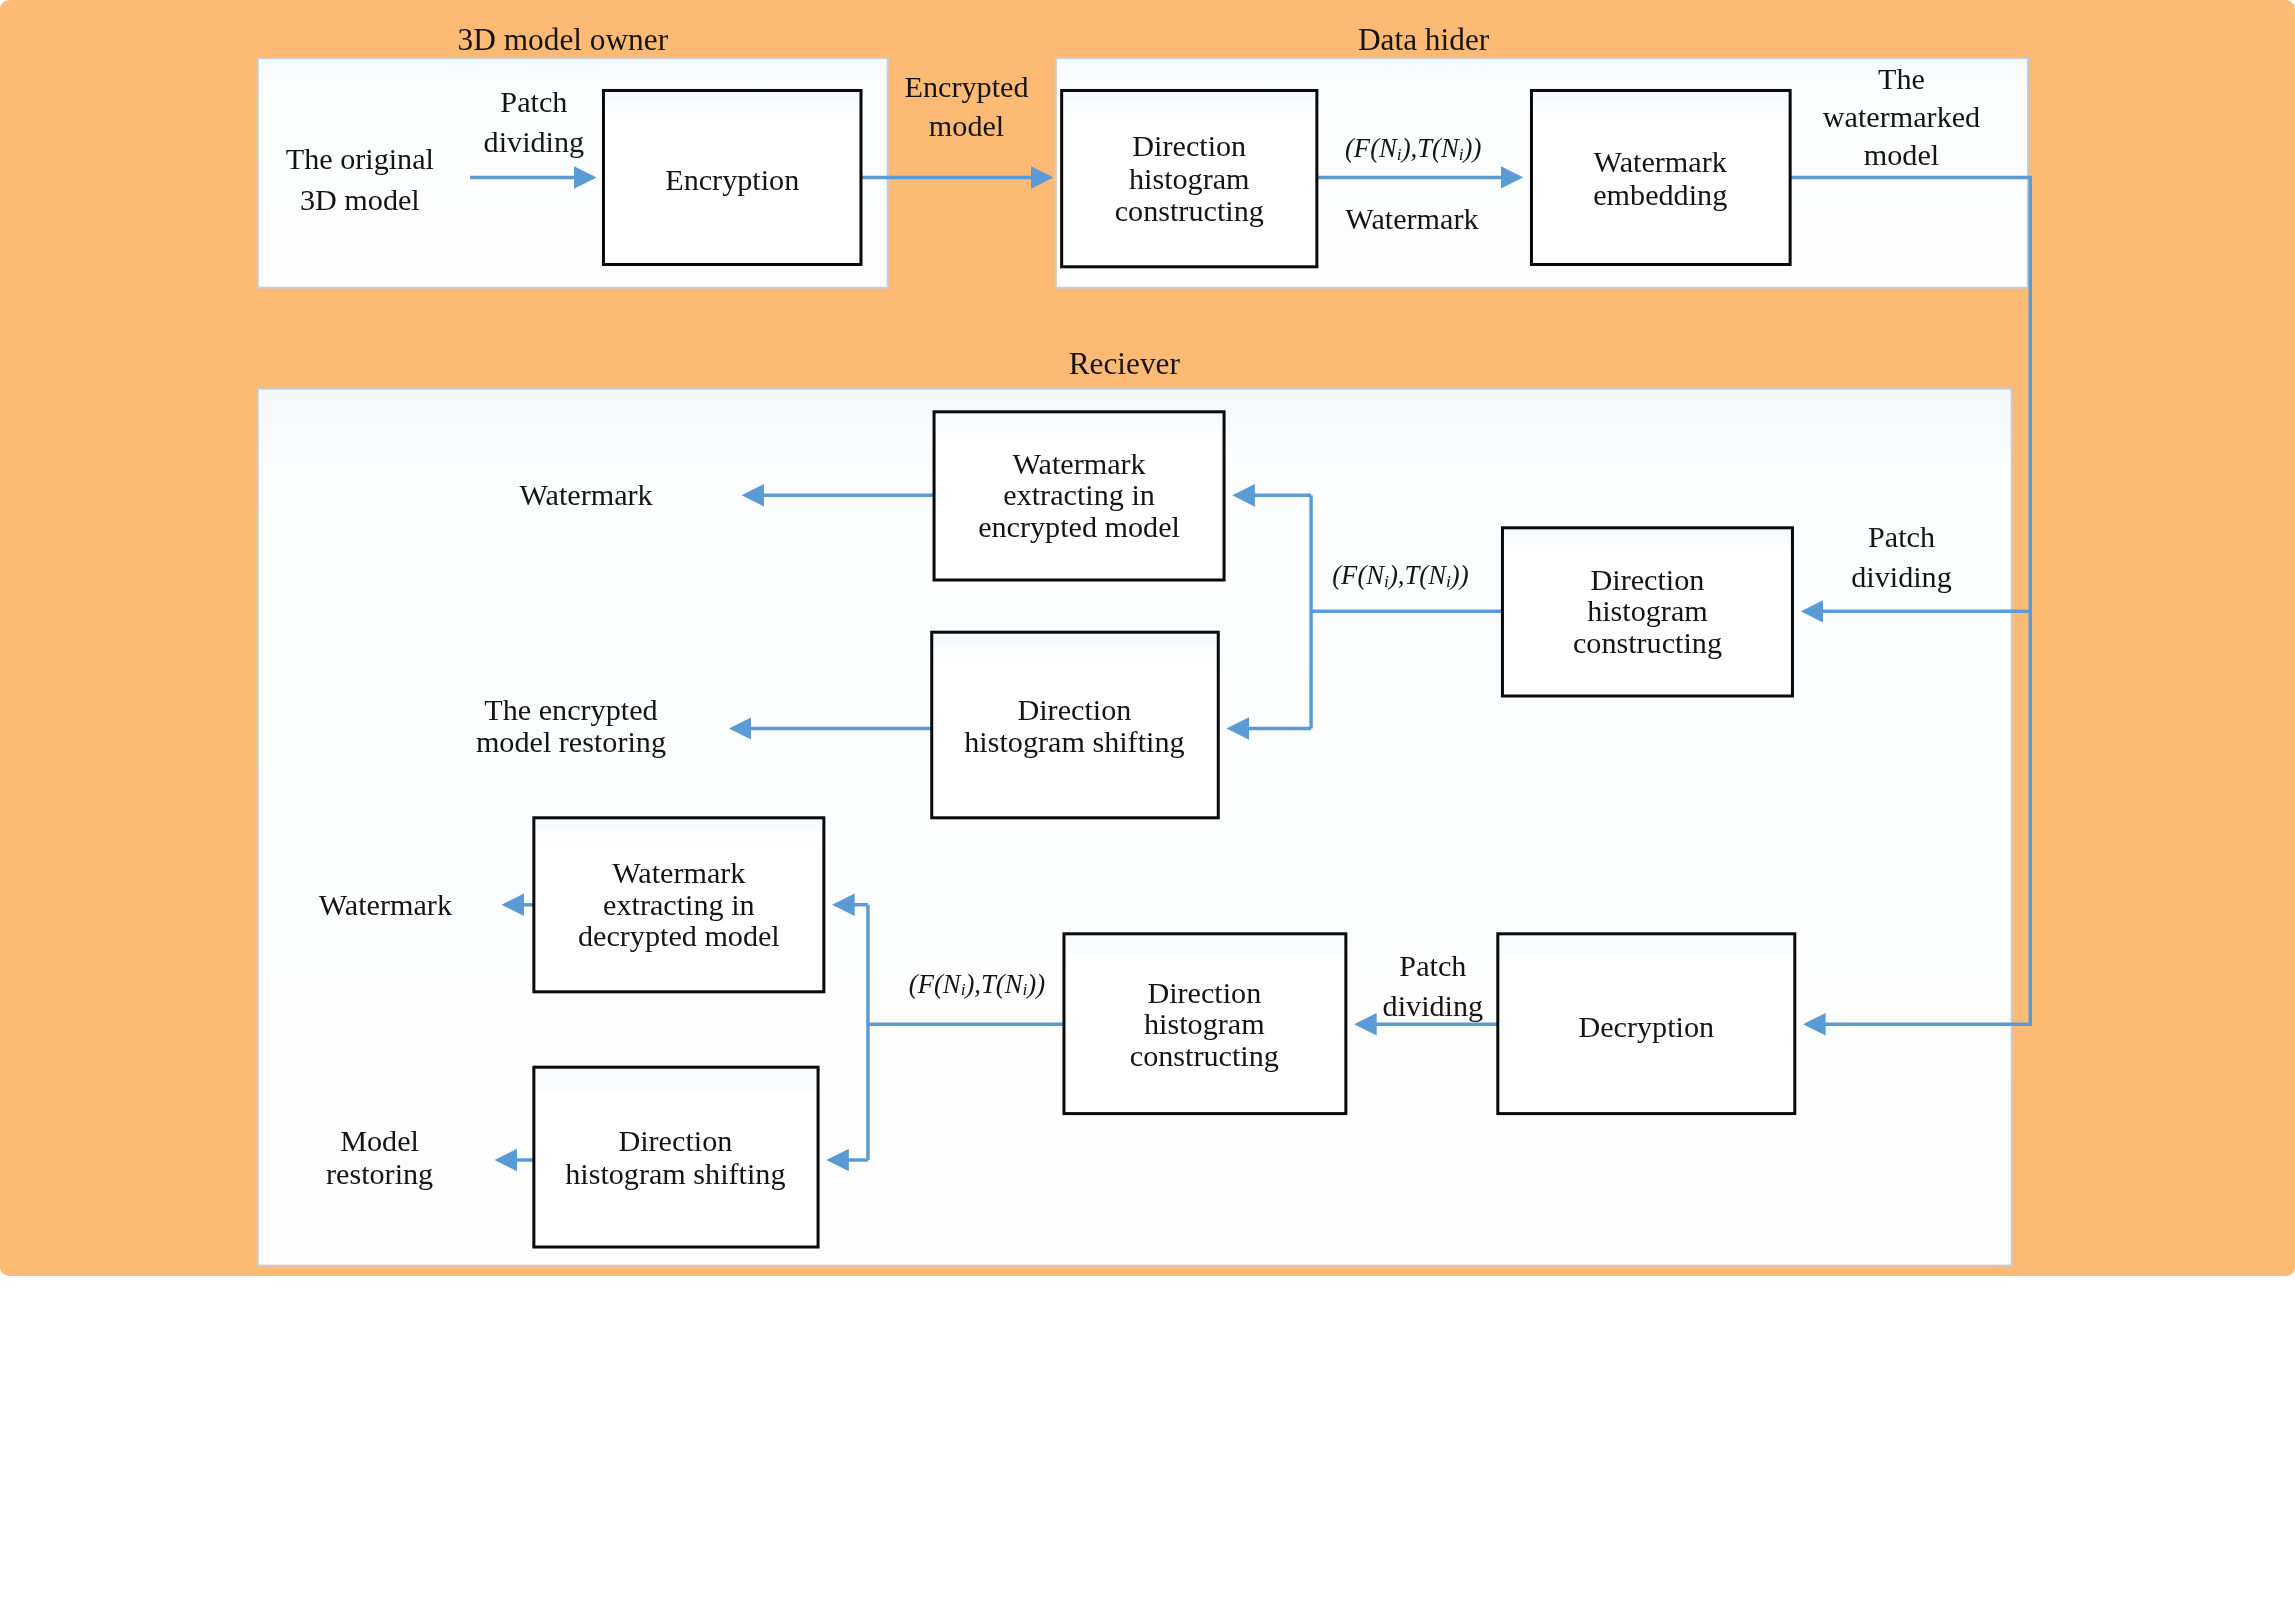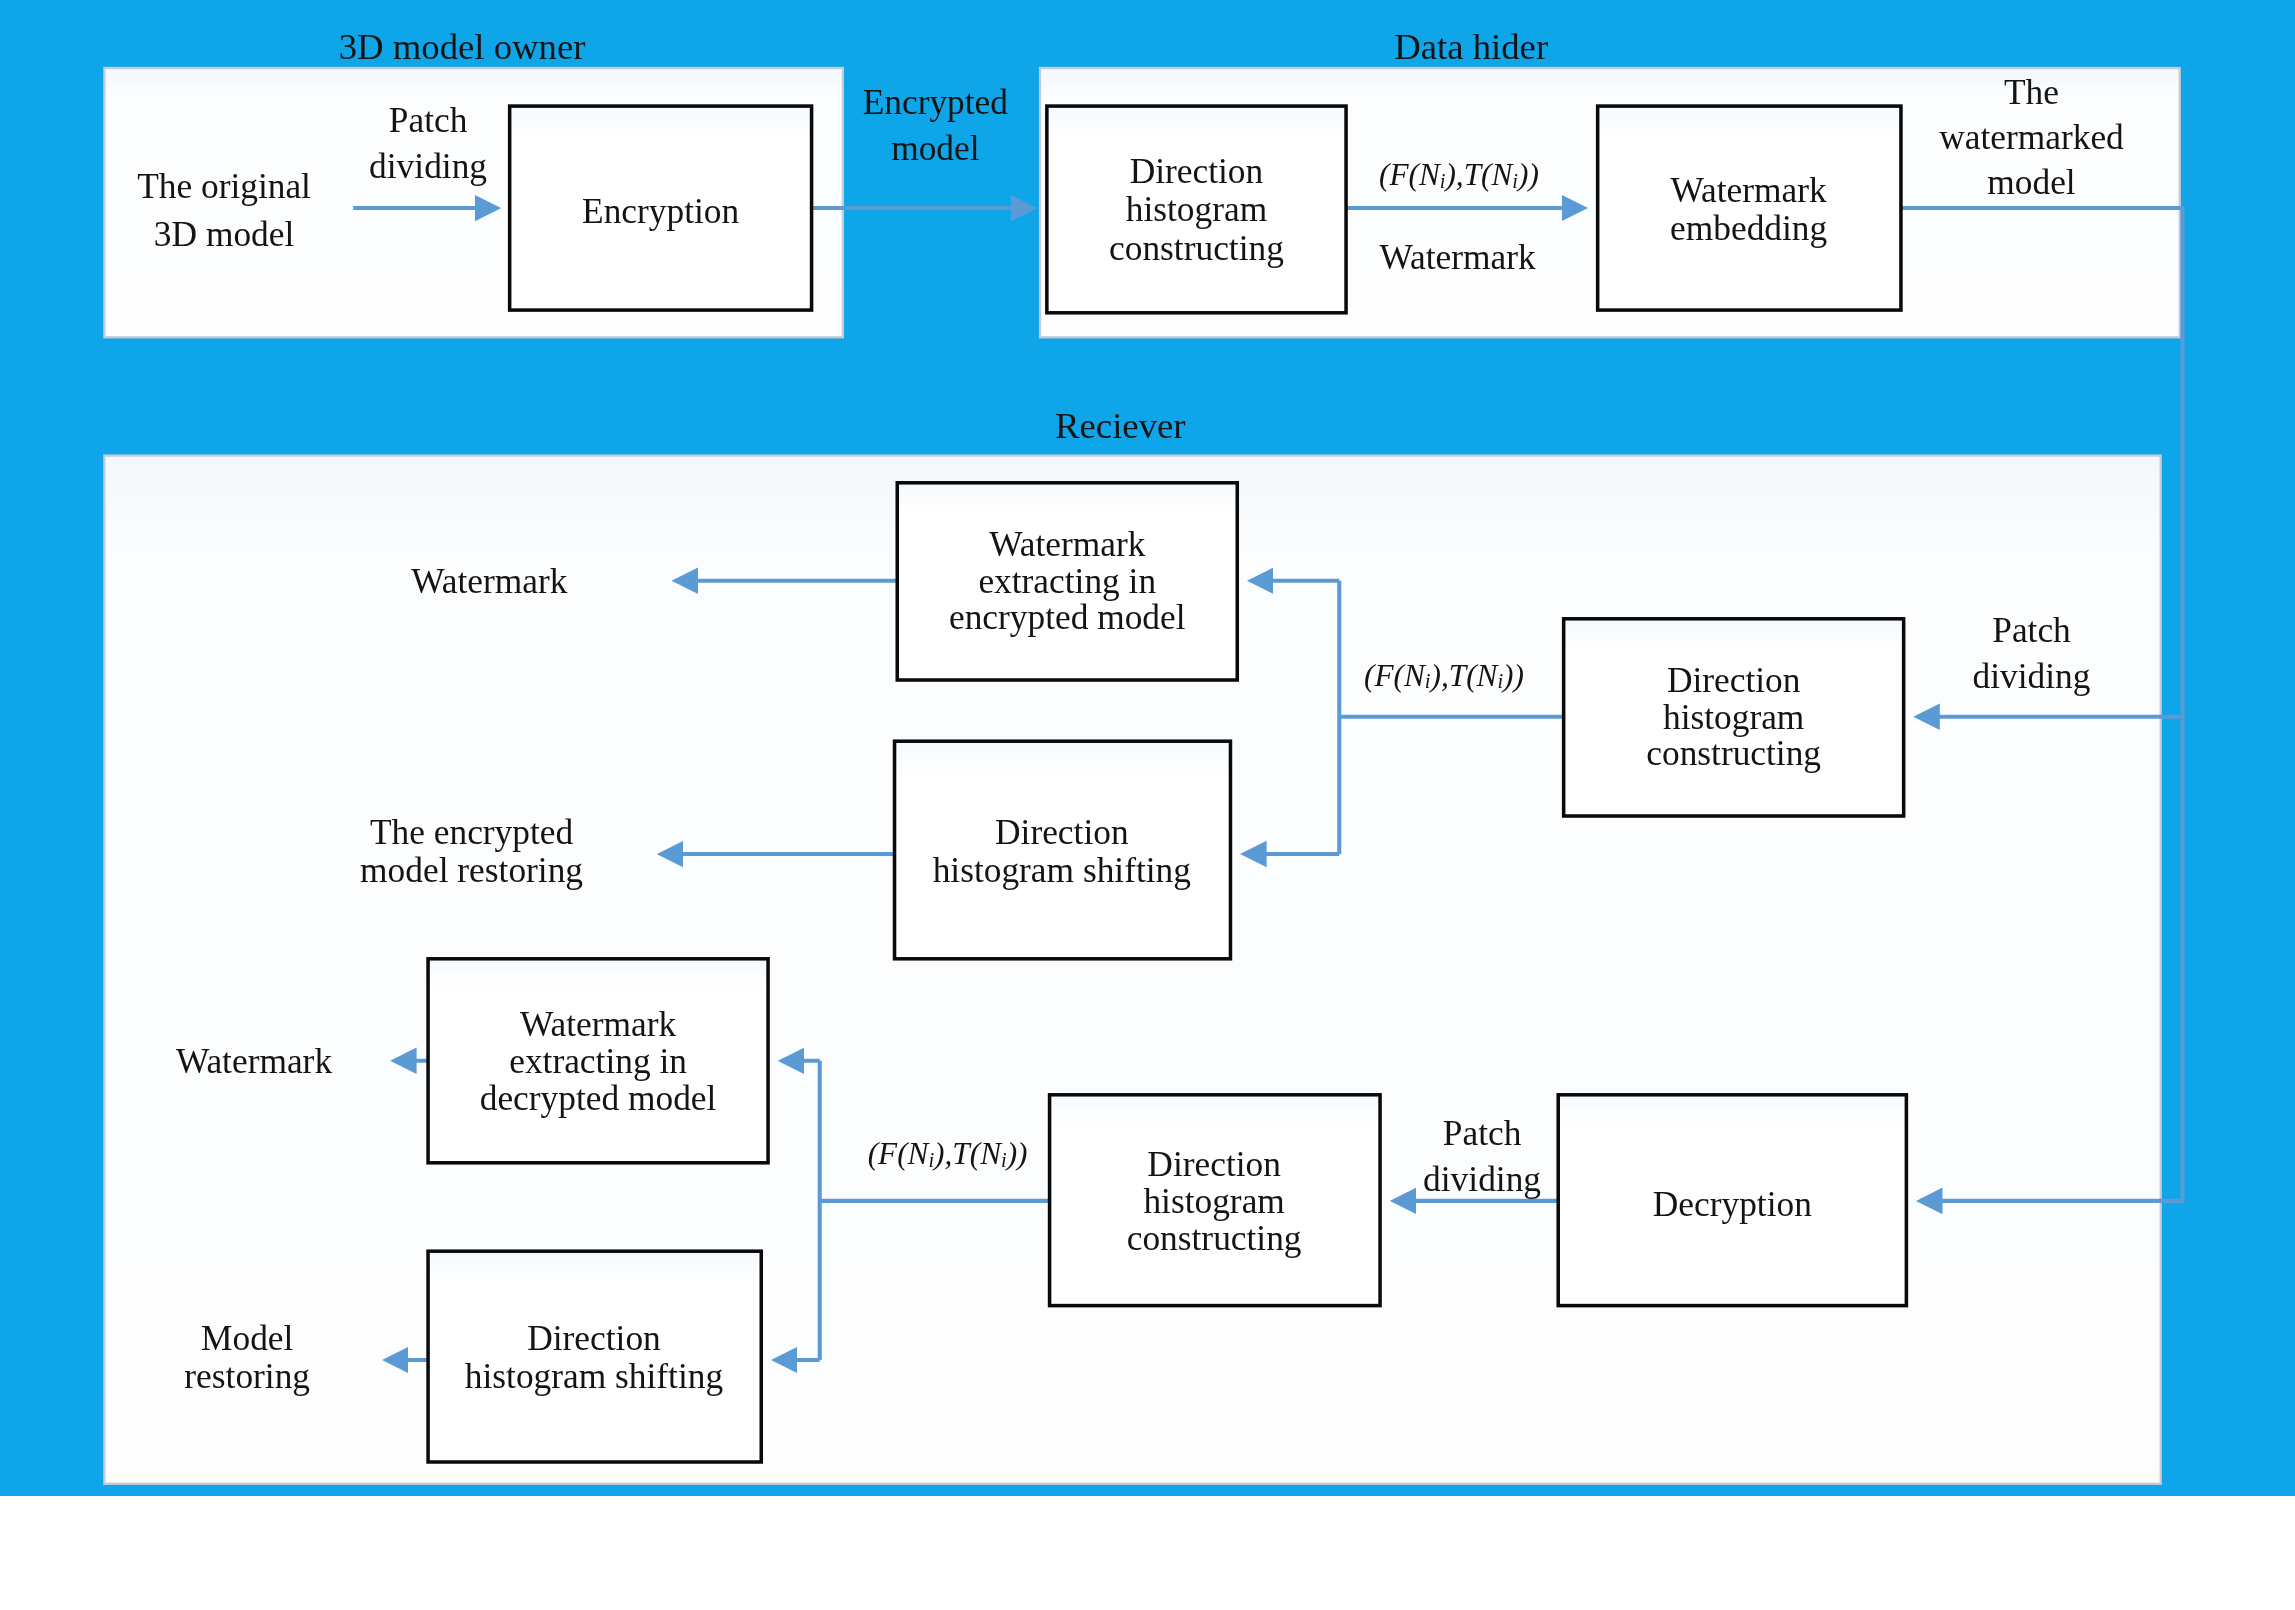--- a/index.html
+++ b/index.html
@@ -1,19 +1,19 @@
 <!DOCTYPE html>
 <html style="--arrow: #5b9bd5; --box_border: #0a0a0a; --section_border: #c6cbd4; --text: #141414;font-size:10.4px"><head>
 <meta charset="utf-8">
 <style>
   :root{
     --arrow:#5b9bd5; --box_border:#0a0a0a; --section_border:#c6cbd4; --text:#141414;
   }
   html,body{margin:0;padding:0;background:#ffffff;}
-  .canvas{position:relative;width:2295px;height:1496px;background:#0ea5e9;overflow:hidden;}
+  .canvas{position:relative;width:2295px;height:1276px;background:#fdba74;overflow:hidden;border-radius:9px;}
   svg{display:block;width:100%;height:100%;}
   text{font-family:"Liberation Serif","DejaVu Serif",serif;fill:var(--text);}
   .title{font-size:27px;}
   .lbl{font-size:26px;}
   .node-label{font-size:26px;}
   .math{font-size:23px;font-style:italic;}
   .math .sub{font-size:15px;}
   .node-rect{fill:url(#nodeGrad);stroke:var(--box_border);stroke-width:2.6;}
   .section-rect{fill:url(#sectionGrad);stroke:var(--section_border);stroke-width:1.7;}
   .flow{stroke:var(--arrow);stroke-width:3;fill:none;}

